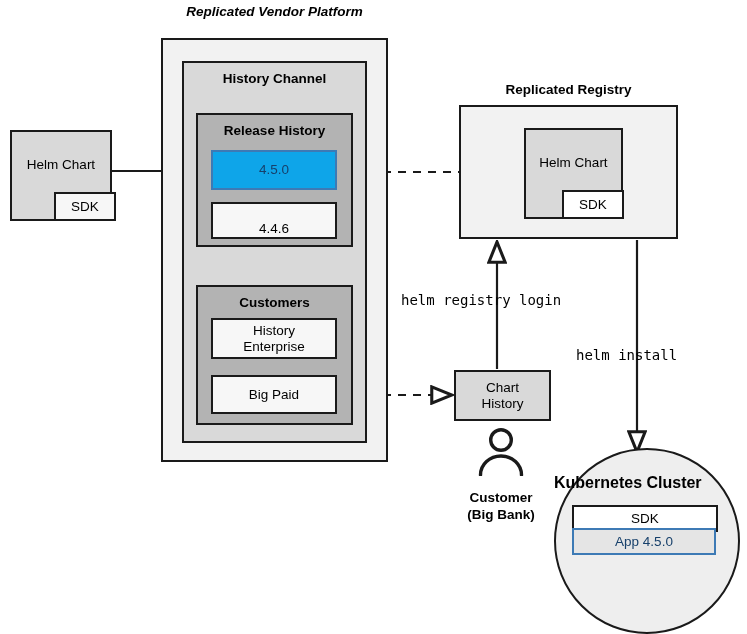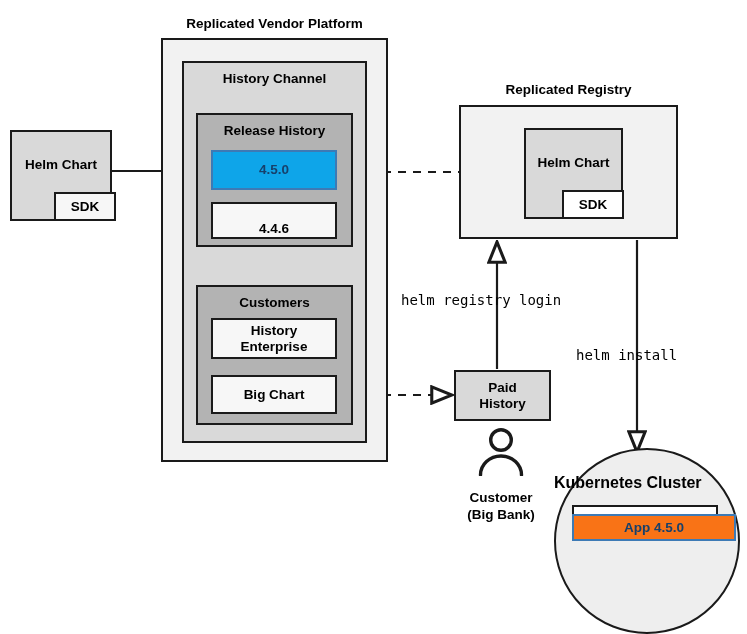--- a/index.html
+++ b/index.html
@@ -6,21 +6,21 @@
   body{
     width:747px;height:634px;
     background:#ffffff;
     font-family:"Liberation Sans", sans-serif;
     overflow:hidden;
     position:relative;
   }
   #stage{position:absolute;left:0;top:0;width:747px;height:634px;}
   .node{position:absolute;box-sizing:border-box;display:flex;align-items:center;justify-content:center;text-align:center;}
   .title{position:absolute;font-weight:bold;font-size:13.5px;color:#000;text-align:center;white-space:nowrap;}
-  .boxlabel{font-weight:bold;font-size:13.5px;color:#000;line-height:1.15;}
+  .boxlabel{font-weight:normal;font-size:13.5px;color:#000;line-height:1.15;}
 
   
   #vendor-platform{
     left:161px;top:38px;width:227px;height:424px;
     background:#f2f2f2;border:2px solid #1a1a1a;
   }
   #stable-channel{
     left:182px;top:61px;width:185px;height:382px;
     background:#d9d9d9;border:2px solid #1a1a1a;
   }
@@ -100,42 +100,42 @@
   }
   #cluster-title{
     position:absolute;left:554px;top:474px;width:186px;
     font-weight:bold;font-size:16px;color:#000;
   }
   #cluster-sdk{
     left:572px;top:505px;width:146px;height:27px;
     background:#ffffff;border:2px solid #1a1a1a;
   }
   #cluster-app{
-    left:572px;top:514px;width:164px;height:27px;
-    background:#f97316;border:2px solid #3d7ab5;
+    left:572px;top:528px;width:144px;height:27px;
+    background:#e5e5e5;border:2px solid #3d7ab5;
   }
   #cluster-app .boxlabel{color:#17406b;}
 
   
   .cmd{
     position:absolute;font-family:"DejaVu Sans Mono", monospace;
     font-size:14px;font-weight:normal;color:#000;white-space:nowrap;
   }
   #cmd-registry-login{left:401px;top:292px;}
   #cmd-helm-install{left:576px;top:347px;}
 
   
   #customer-person{position:absolute;left:470px;top:428px;width:62px;height:48px;}
   #customer-caption{
     position:absolute;left:434px;top:490px;width:134px;text-align:center;
     font-weight:bold;font-size:13.5px;color:#000;line-height:1.25;
   }
 
   
-  #title-vendor-platform{left:161px;top:16px;width:227px;}
+  #title-vendor-platform{left:161px;top:4px;width:227px;font-style:italic;}
   #title-replicated-registry{left:459px;top:82px;width:219px;}
 
   svg#edges{position:absolute;left:0;top:0;width:747px;height:634px;pointer-events:none;}
 </style>
 </head>
 <body>
 
 <div id="stage">
 
   <svg id="edges" viewBox="0 0 747 634">
@@ -190,34 +190,34 @@
     <div class="section-title">Customers</div>
   </div>
 
   <div class="node" id="customer-secure-enterprise">
     <span class="boxlabel">
       <span>History</span><br>
       <span>Enterprise</span>
     </span>
   </div>
   <div class="node" id="customer-big-bank">
-    <span class="boxlabel">Big Chart</span>
+    <span class="boxlabel">Big Paid</span>
   </div>
 
   <div class="node" id="replicated-registry"></div>
   <div class="node" id="helm-chart-registry">
     <span class="boxlabel">Helm Chart</span>
   </div>
   <div class="node" id="sdk-registry">
     <span class="boxlabel">SDK</span>
   </div>
 
   <div class="node" id="paid-license">
     <span class="boxlabel">
-      <span>Paid</span><br>
+      <span>Chart</span><br>
       <span>History</span>
     </span>
   </div>
 
   <div id="customer-person">
     <svg viewBox="0 0 62 48" width="62" height="48" aria-hidden="true">
       <circle cx="31" cy="12" r="10.3" fill="#ffffff" stroke="#1a1a1a" stroke-width="3.4"></circle>
       <path d="M10.5,47 a20.5,19 0 0 1 41,0" fill="#ffffff" stroke="#1a1a1a" stroke-width="3.4" stroke-linecap="round"></path>
     </svg>
   </div>

